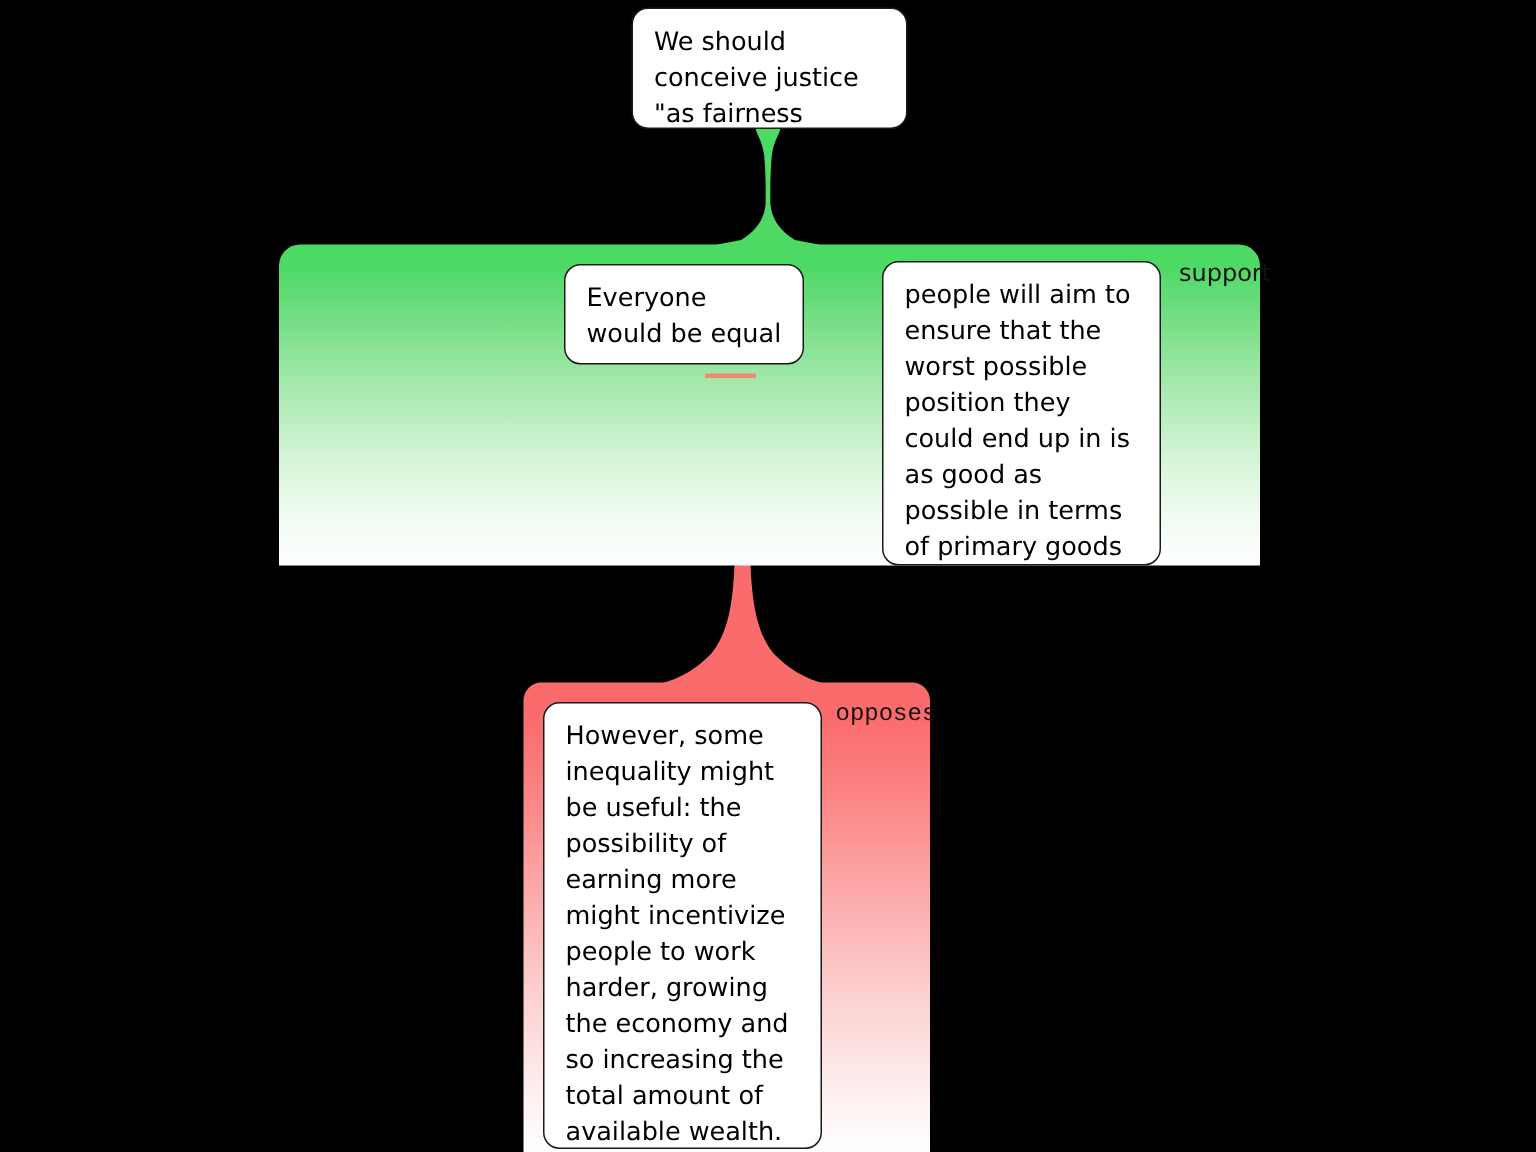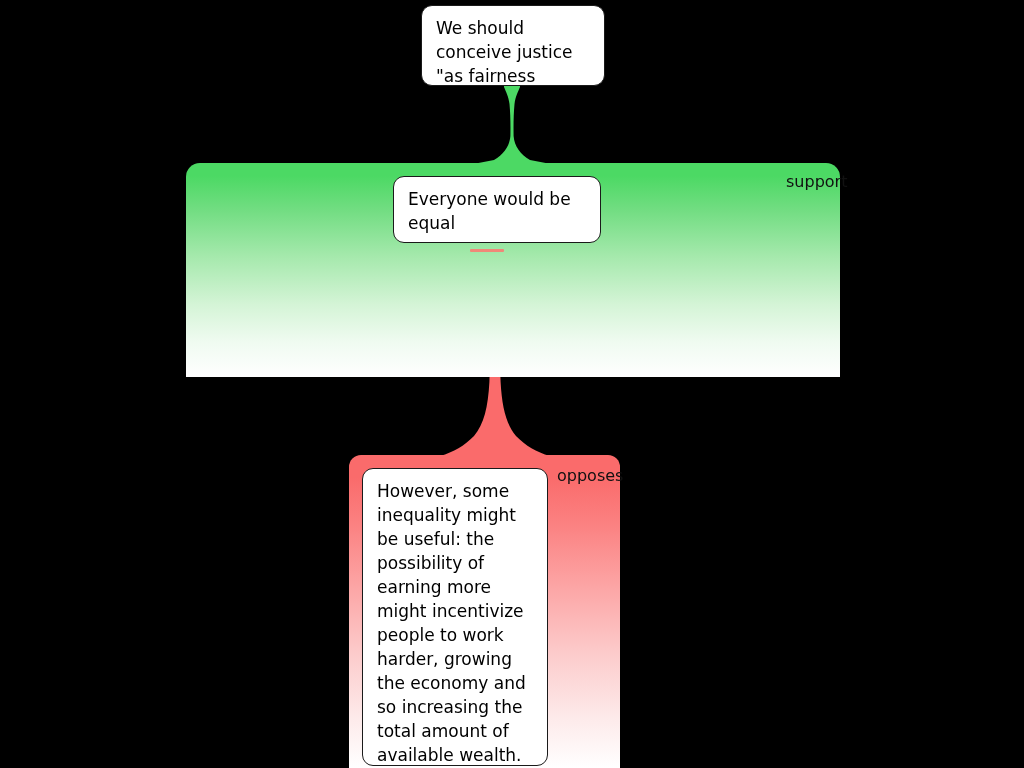--- a/index.html
+++ b/index.html
@@ -103,38 +103,39 @@
                L 26 76 C 36 70 41.6 62 42.4 52
                C 42.6 40 42.4 30 41.5 20 C 40.5 12 38 8 36 3 Z" fill="#4cd964"></path>
     </svg>
   </div>
 
   <div class="panel panel-support" style="left:186px; top:163px; width:654px; height:214px;"></div>
 
   <div class="panel-label" style="left:786px; top:175px;">support</div>
 
 
-  <div class="card" style="left:393px; top:176px; width:208px; height:67px;">Everyone would be equal</div>
+  <div class="card" style="left:376px; top:176px; width:160px; height:67px;">Everyone would be equal</div>
 
+  <div class="card" style="left:588px; top:174px; width:186px; height:203px;">people will aim to ensure that the worst possible position they could end up in is as good as possible in terms of primary goods</div>
 
   <div class="tick" style="left:470px; top:249px; width:34px; height:2.5px; background:#f08878;"></div>
 
   <div class="connector" style="left:440px; top:252px; width:110px; height:208px;">
     <svg width="110" height="208" viewBox="0 0 110 208" xmlns="http://www.w3.org/2000/svg">
       <path d="M 51.5 0 L 58.5 0
                C 58.8 40 59.2 90 60.6 130
                C 62 155 66 172 76 184
                C 86 194 96 200 110 204 L 110 208 L 0 208 L 0 204
                C 14 200 24 194 34 184
                C 44 172 48 155 49.4 130
                C 50.8 90 51.2 40 51.5 0 Z" fill="#fa6b6b"></path>
     </svg>
   </div>
 
   <div class="panel panel-opposes" style="left:349px; top:455px; width:271px; height:313px;"></div>
 
-  <div class="panel-label" style="left:557px; top:469px;">opposes</div>
+  <div class="panel-label" style="left:557px; top:469px;font-family:Liberation Mono, monospace;">opposes</div>
 
   <div class="card" style="left:362px; top:468px; width:186px; height:298px;">However, some inequality might be useful: the possibility of earning more might incentivize people to work harder, growing the economy and so increasing the total amount of available wealth.</div>
 
   <div class="card" style="left:421px; top:5px; width:184px; height:81px;">We should conceive justice "as fairness</div>
 
 </div>
 
 </body></html>

